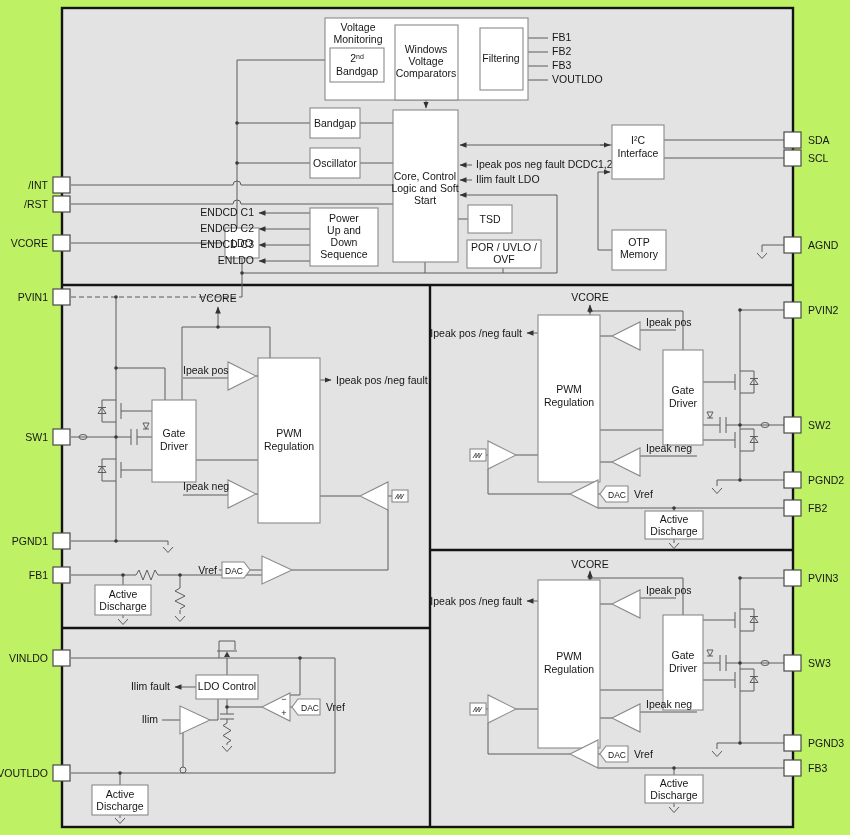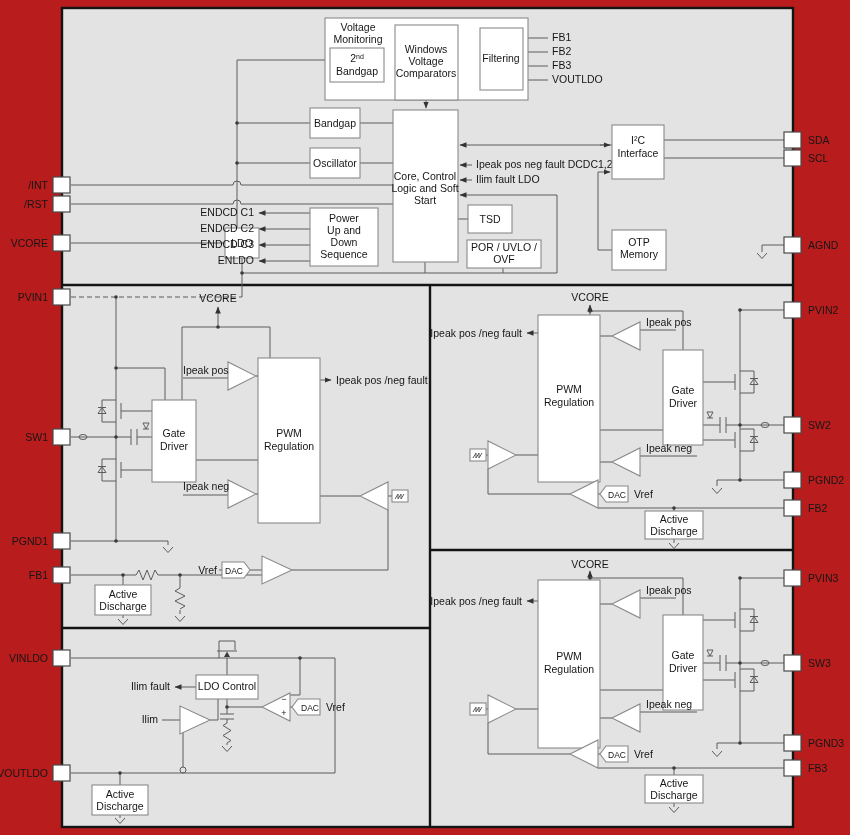--- a/index.html
+++ b/index.html
@@ -1,16 +1,16 @@
 <!DOCTYPE html>
 <html><head>
 <meta charset="utf-8">
 <style>
   html,body{margin:0;padding:0;background:#fff;}
-  .stage{width:850px;height:835px;position:relative;background:#b91c1c;}
+  .stage{width:850px;height:835px;position:relative;background:#bef264;}
   svg{display:block}
   svg text{font-family:"Liberation Sans","DejaVu Sans",sans-serif;font-size:10.5px;fill:#161616}
   .tc{text-anchor:middle}.te{text-anchor:end}
   .sm{font-size:8.5px}.xs{font-size:9px}
   .w{fill:none;stroke:#5c5c5c;stroke-width:1}
   .wd{stroke-dasharray:5 3}
   .bk{fill:#fff;stroke:#8a8a8a;stroke-width:1.1}
   .chip{fill:#e3e3e3;stroke:#141414;stroke-width:2.4}
   .divider{fill:none;stroke:#141414;stroke-width:2.4}
   .pin{fill:#fff;stroke:#4a4a4a;stroke-width:1.2}

